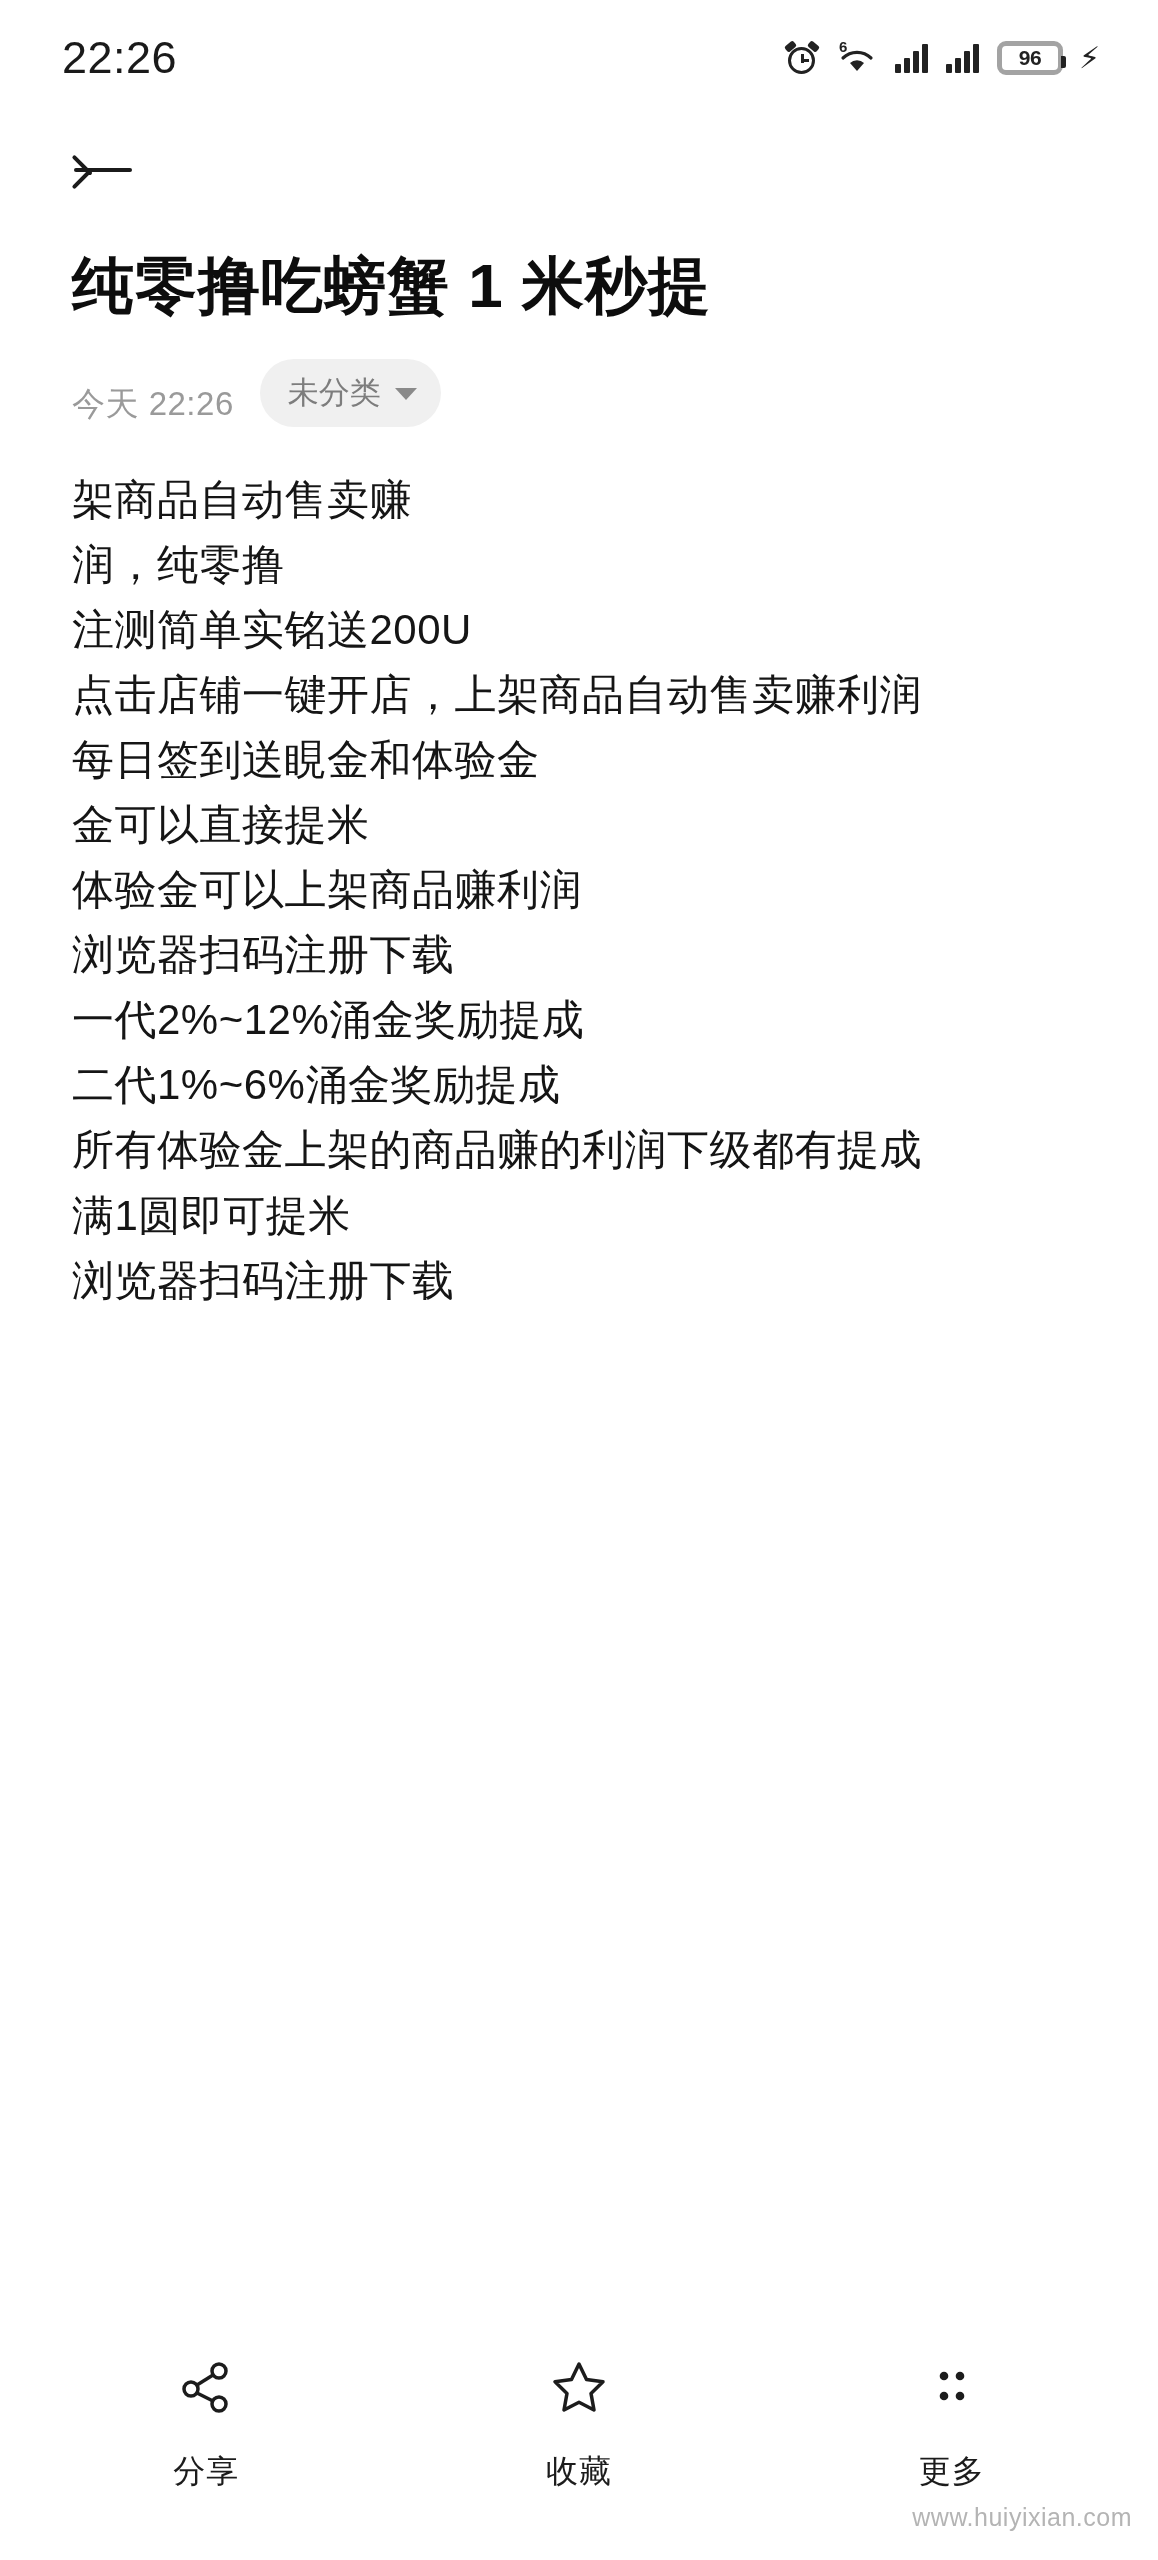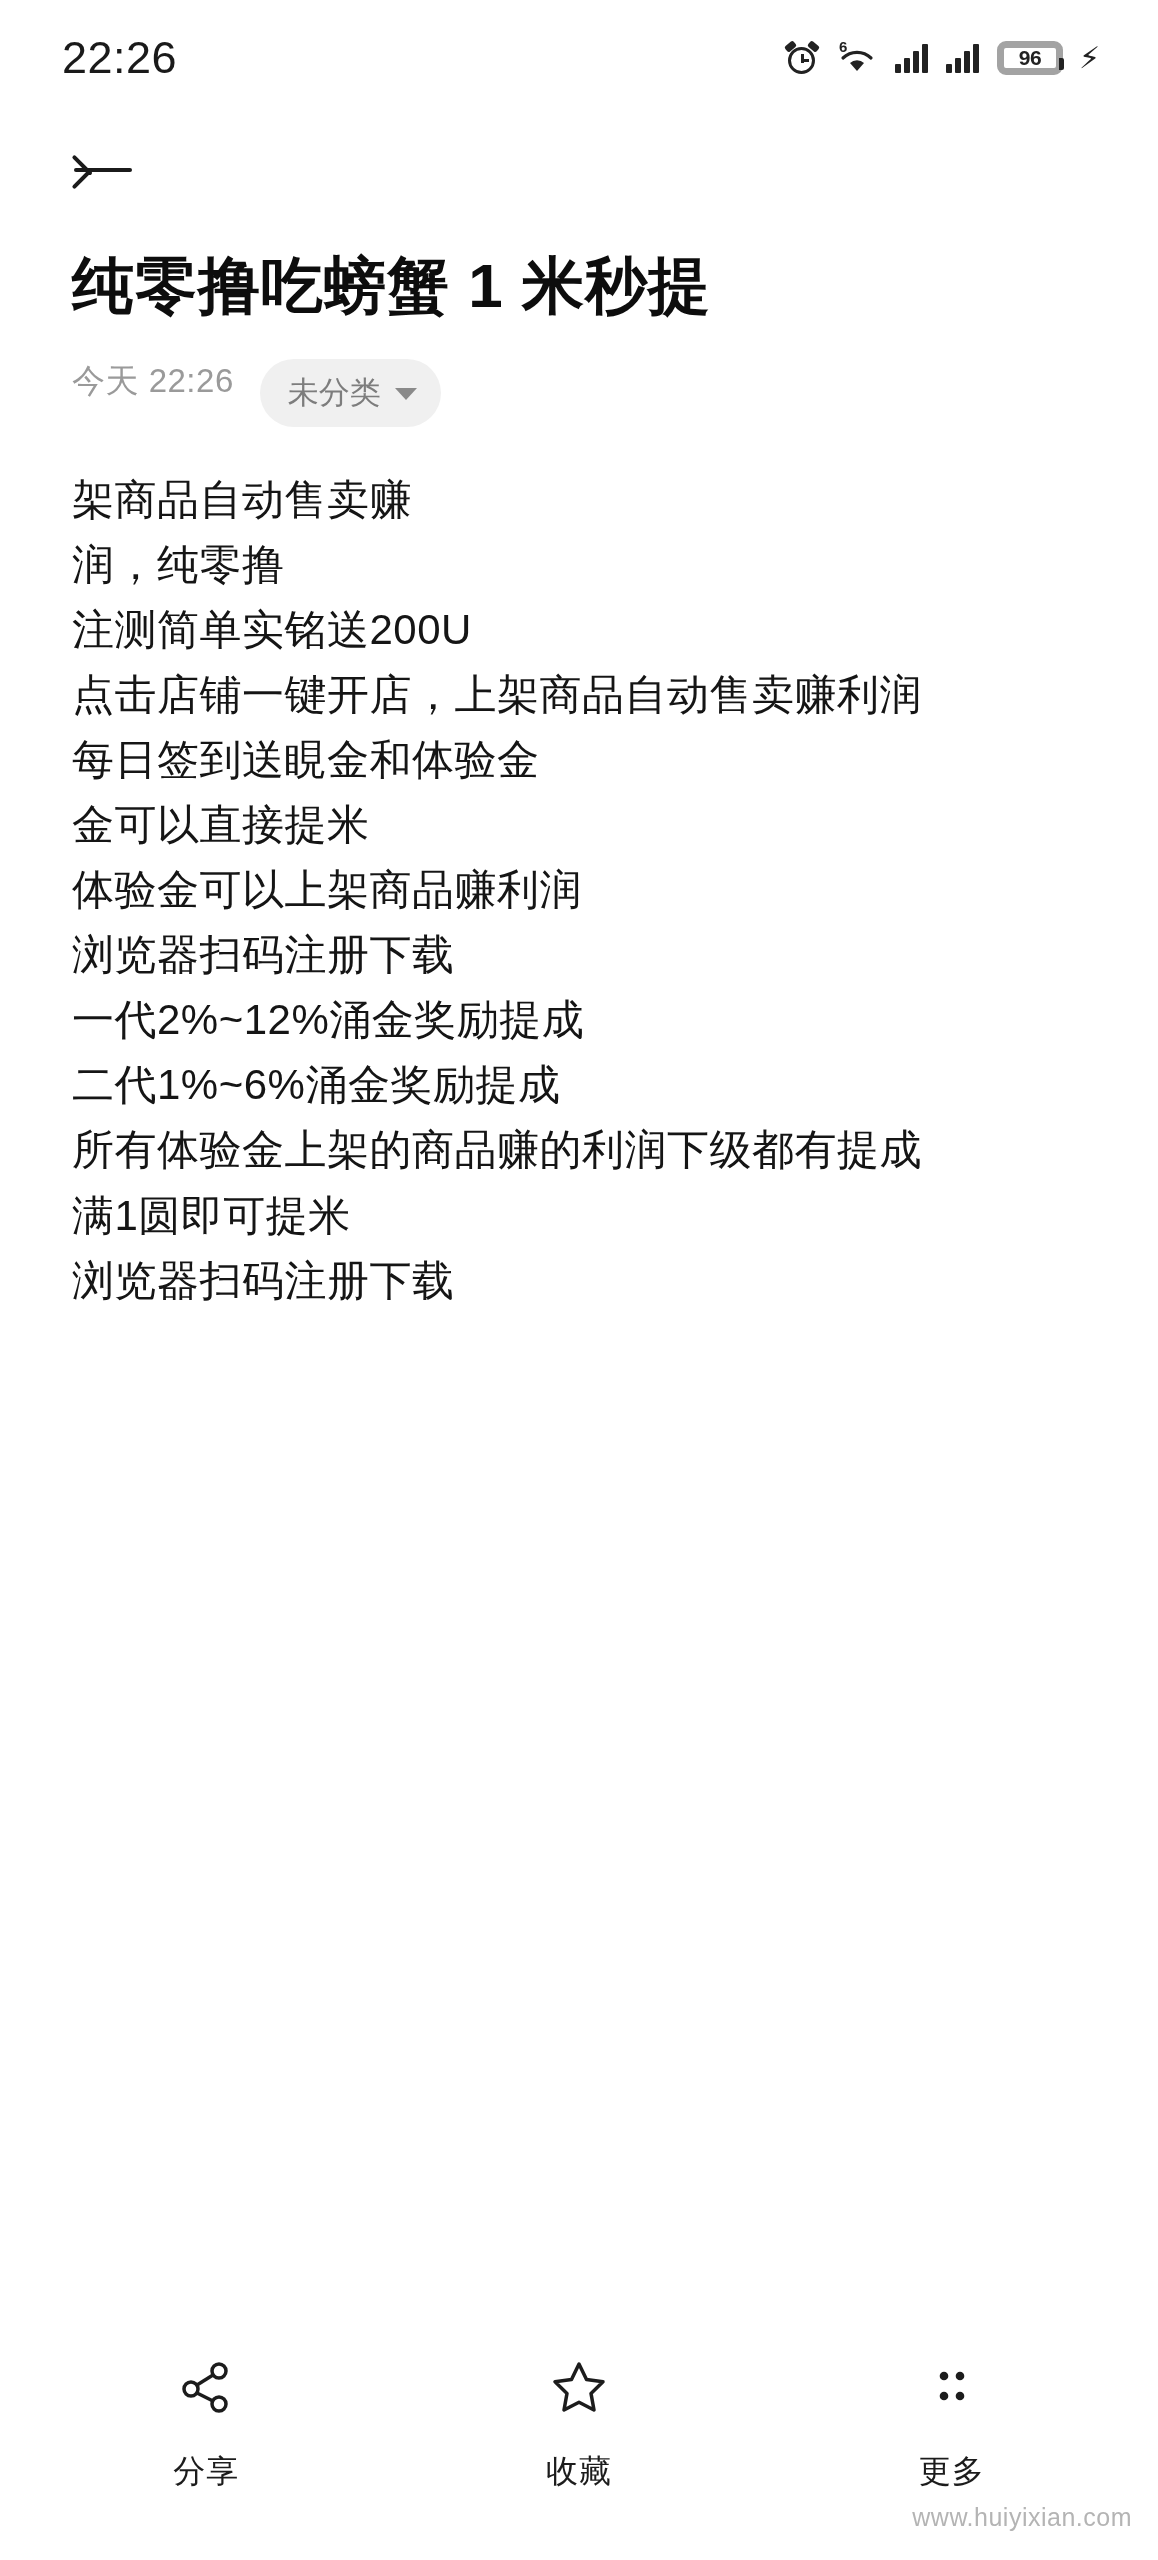--- a/index.html
+++ b/index.html
@@ -70,21 +70,21 @@
   
   .icon-signal { display: flex; align-items: flex-end; gap: 3px; height: 30px; }
   .icon-signal i { display: block; width: 6px; background: #222; border-radius: 1px; }
   .icon-signal i:nth-child(1) { height: 9px; }
   .icon-signal i:nth-child(2) { height: 15px; }
   .icon-signal i:nth-child(3) { height: 22px; }
   .icon-signal i:nth-child(4) { height: 29px; }
 
   
   .icon-battery {
-    width: 66px; height: 34px; border: 7px solid #a3a3a3; border-radius: 9px;
+    width: 66px; height: 34px; border: 5px solid #a3a3a3; border-radius: 9px;
     display: flex; align-items: center; justify-content: center; position: relative;
   }
   .icon-battery .lvl {
     font-size: 21px; font-weight: 700; color: #222; letter-spacing: -0.5px;
   }
   .icon-battery:after {
     content: ""; position: absolute; right: -8px; top: 10px;
     width: 5px; height: 12px; background: #222; border-radius: 0 2px 2px 0;
   }
   .icon-bolt { font-size: 30px; color: #222; line-height: 1; margin-left: -2px; }
@@ -109,21 +109,21 @@
   .note-title {
     font-size: 62px;
     font-weight: 700;
     color: #0d0d0d;
     line-height: 1.25;
     letter-spacing: 1px;
     margin-top: 22px;
   }
   .meta-row {
     display: flex;
-    align-items: flex-start;
+    align-items: flex-end;
     gap: 26px;
     margin-top: 34px;
   }
   .meta-time {
     font-size: 33px;
     color: #9a9a9a;
     letter-spacing: 0.5px;
   }
   .category-chip {
     display: inline-flex;

